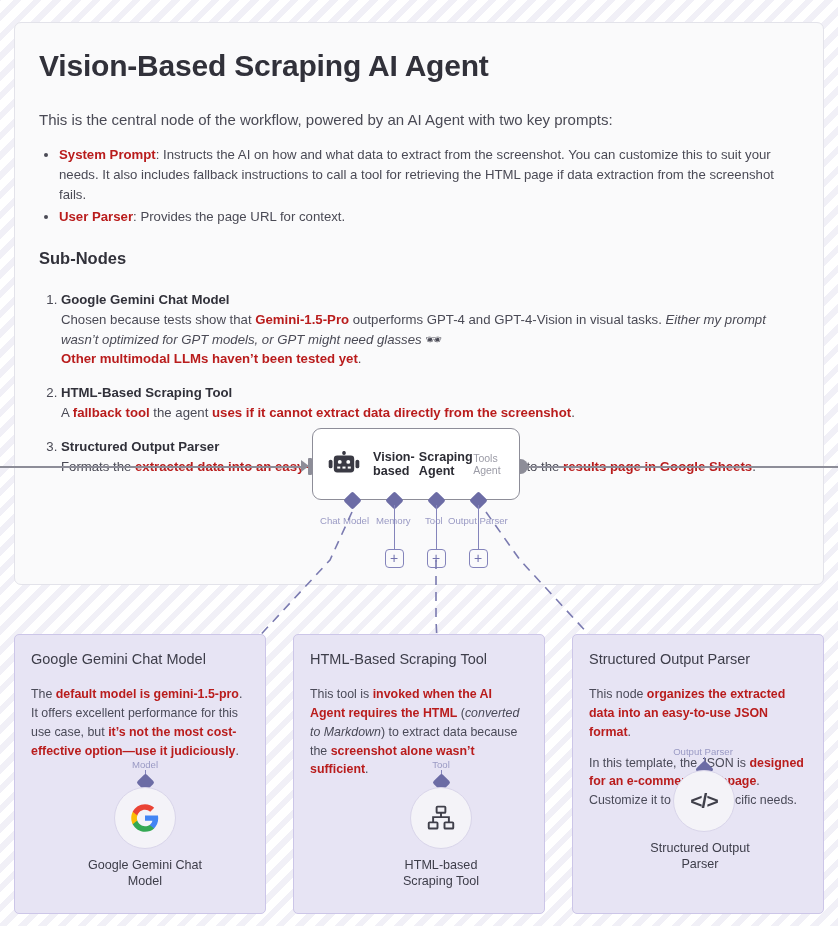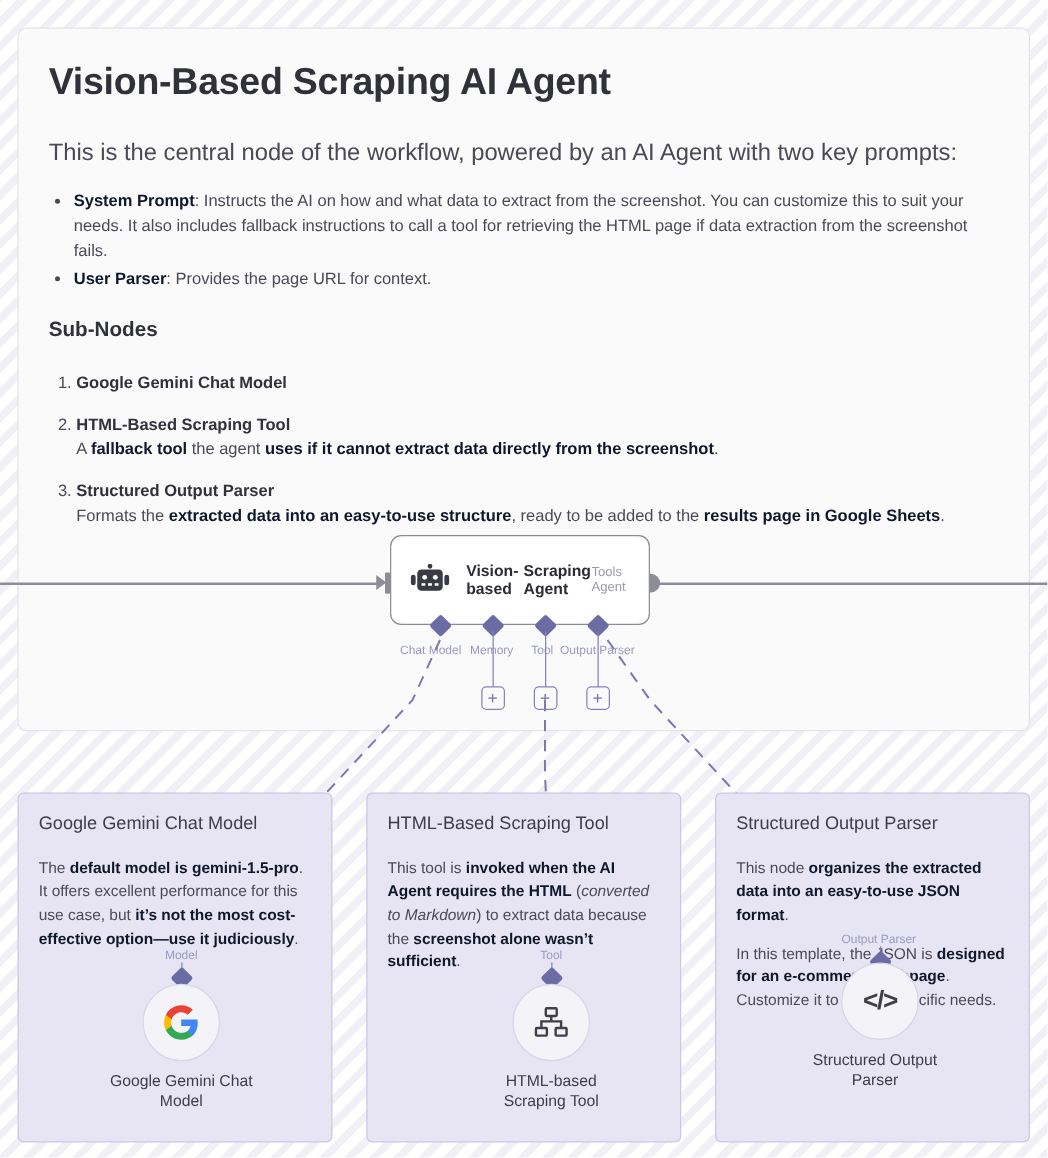--- a/index.html
+++ b/index.html
@@ -24,38 +24,38 @@
     border-radius:7px;
     box-sizing:border-box;
     overflow:hidden;
   }
   .main-inner{padding:20px 24px 0 24px;}
 
   h1.page-title{
     font-size:30px;font-weight:700;margin:6px 0 0 0;color:#31313a;
     letter-spacing:-0.2px;
   }
-  p.intro{font-size:19px;margin:26px 0 0 0;color:#4a4a55;line-height:1.45;}
+  p.intro{font-size:15px;margin:26px 0 0 0;color:#4a4a55;line-height:1.45;}
 
   ul.prompt-list{margin:14px 0 0 0;padding-left:20px;}
   ul.prompt-list li{
     font-size:13.2px;line-height:1.52;color:#4a4a55;margin-bottom:2px;
   }
   ul.prompt-list li::marker{color:#4a4a55;}
 
   h2.subnodes{font-size:16.5px;font-weight:600;margin:22px 0 0 0;color:#31313a;}
 
   ol.subnode-list{margin:22px 0 0 0;padding-left:22px;}
   ol.subnode-list > li{
     font-size:13.2px;line-height:1.5;color:#4a4a55;margin-bottom:14px;
   }
   ol.subnode-list > li::marker{color:#4a4a55;}
   .sn-title{font-weight:700;color:#31313a;display:block;}
   .sn-body{display:block;}
-  b{font-weight:700;color:#0f172a;text-align:center;}
+  b{font-weight:700;color:#b91c1c;text-align:center;}
   i{font-style:italic;}
 
   
   .agent-node{
     position:absolute;left:312px;top:428px;width:208px;height:72px;
     background:#ffffff;border:1.6px solid #8d8d98;border-radius:9px;
     box-sizing:border-box;display:flex;align-items:center;
     padding:0 14px;gap:12px;
   }
   .robot-icon{width:34px;height:26px;flex:0 0 auto;}
@@ -147,20 +147,21 @@
       <li>
         <b>User Parser</b><span>: Provides the page URL for context.</span>
       </li>
     </ul>
 
     <h2 class="subnodes">Sub-Nodes</h2>
 
     <ol class="subnode-list">
       <li>
         <span class="sn-title">Google Gemini Chat Model</span>
+        <span class="sn-body">Chosen because tests show that <b>Gemini-1.5-Pro</b> outperforms GPT-4 and GPT-4-Vision in visual tasks. <i>Either my prompt wasn’t optimized for GPT models, or GPT might need glasses</i> 🕶<br><b>Other multimodal LLMs haven’t been tested yet</b>.</span>
       </li>
       <li>
         <span class="sn-title">HTML-Based Scraping Tool</span>
         <span class="sn-body">A <b>fallback tool</b> the agent <b>uses if it cannot extract data directly from the screenshot</b>.</span>
       </li>
       <li>
         <span class="sn-title">Structured Output Parser</span>
         <span class="sn-body">Formats the <b>extracted data into an easy-to-use structure</b>, ready to be added to the <b>results page in Google Sheets</b>.</span>
       </li>
     </ol>

